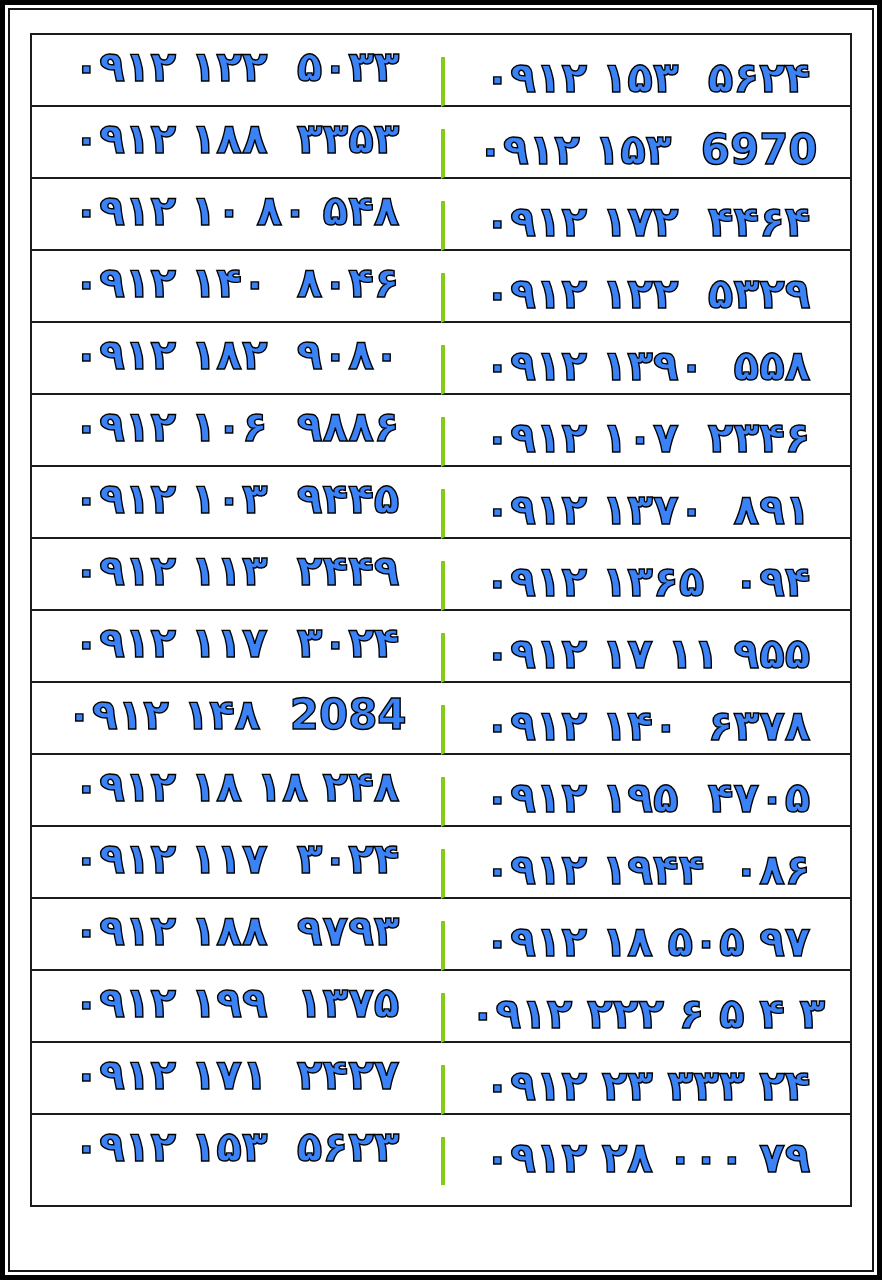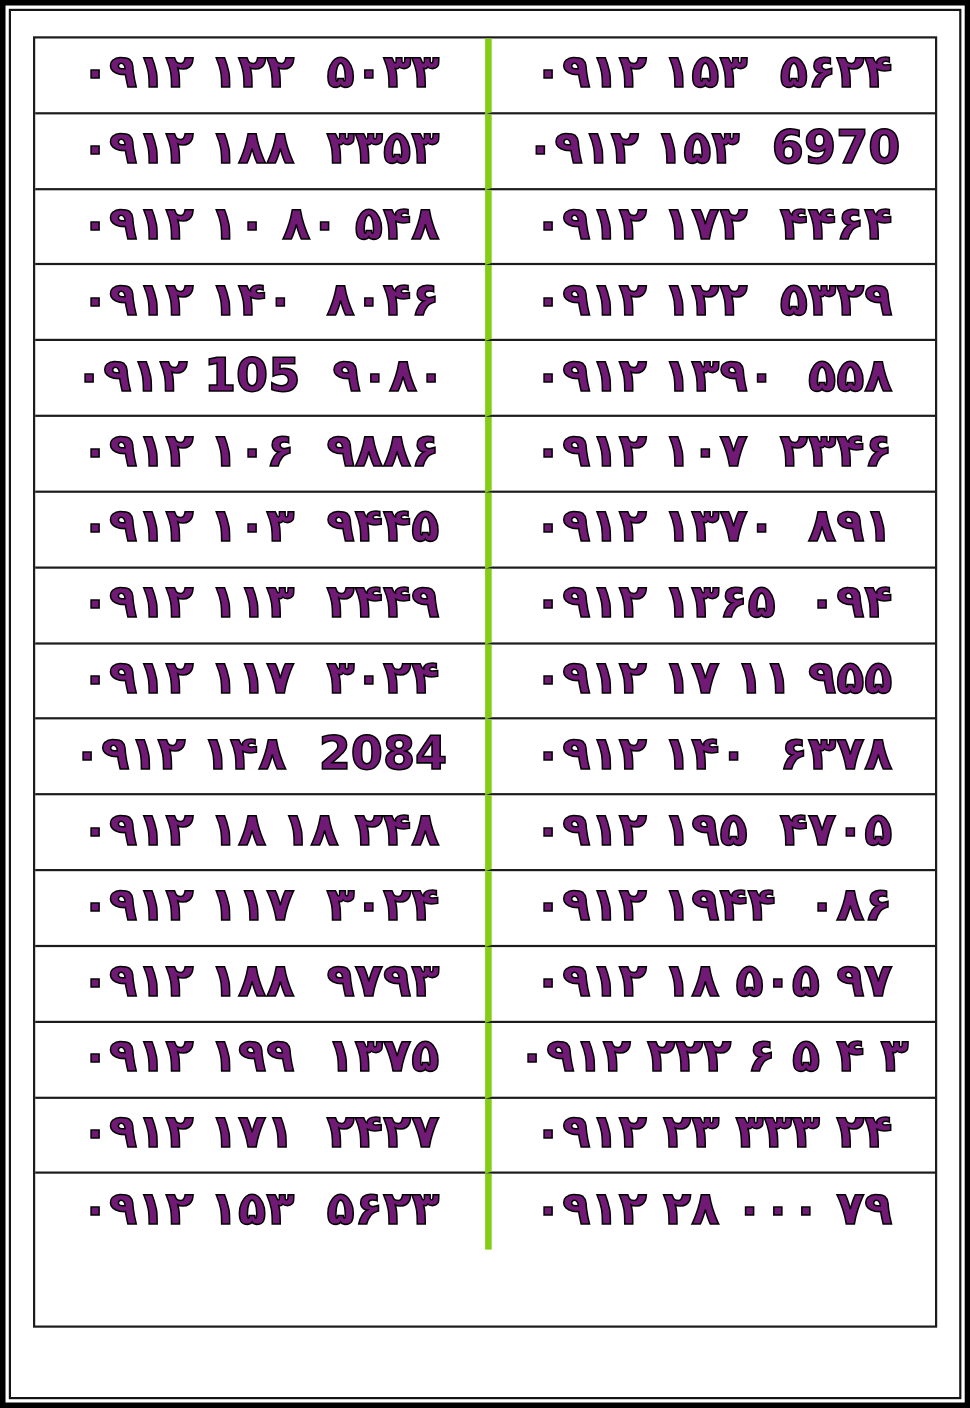--- a/index.html
+++ b/index.html
@@ -43,53 +43,54 @@
     grid-template-columns: 1fr 1fr;
     grid-template-rows: repeat(17, 1fr);
     background: #ffffff;
   }
   .cell {
     display: flex;
     align-items: center;
     justify-content: center;
     box-sizing: border-box;
     border-bottom: 2px solid #1c1c1c;
-    color: #701a75;
+    color: #3b82f6;
     font-weight: bold;
     font-size: 42px;
     letter-spacing: 1px;
     white-space: pre;           
     direction: ltr;
     -webkit-text-stroke: 1.4px #000000; 
     line-height: 1;
     padding-bottom: 6px;        
   }
   .cell.right-col {
-    border-left: 6px solid #84cc16;
+    border-left: 4px solid #84cc16;
+    margin-top: 22px;
   }
   .cell.last-row {
     border-bottom: none;
   }
 </style>
 </head>
 <body>
 
 <div class="page-frame">
   <div class="page-frame-inner"></div>
   <div class="phone-table">
 
   <div class="cell">۰۹۱۲ ۱۲۲  ۵۰۳۳</div>
       <div class="cell right-col">۰۹۱۲ ۱۵۳  ۵۶۲۴</div>
       <div class="cell">۰۹۱۲ ۱۸۸  ۳۳۵۳</div>
       <div class="cell right-col">۰۹۱۲ ۱۵۳  6970</div>
       <div class="cell">۰۹۱۲ ۱۰ ۸۰ ۵۴۸</div>
       <div class="cell right-col">۰۹۱۲ ۱۷۲  ۴۴۶۴</div>
       <div class="cell">۰۹۱۲ ۱۴۰  ۸۰۴۶</div>
       <div class="cell right-col">۰۹۱۲ ۱۲۲  ۵۳۲۹</div>
-      <div class="cell">۰۹۱۲ 105  ۹۰۸۰</div>
+      <div class="cell">۰۹۱۲ ۱۸۲  ۹۰۸۰</div>
       <div class="cell right-col">۰۹۱۲ ۱۳۹۰  ۵۵۸</div>
       <div class="cell">۰۹۱۲ ۱۰۶  ۹۸۸۶</div>
       <div class="cell right-col">۰۹۱۲ ۱۰۷  ۲۳۴۶</div>
       <div class="cell">۰۹۱۲ ۱۰۳  ۹۴۴۵</div>
       <div class="cell right-col">۰۹۱۲ ۱۳۷۰  ۸۹۱</div>
       <div class="cell">۰۹۱۲ ۱۱۳  ۲۴۴۹</div>
       <div class="cell right-col">۰۹۱۲ ۱۳۶۵  ۰۹۴</div>
       <div class="cell">۰۹۱۲ ۱۱۷  ۳۰۲۴</div>
       <div class="cell right-col">۰۹۱۲ ۱۷ ۱۱ ۹۵۵</div>
       <div class="cell">۰۹۱۲ ۱۴۸  2084</div>

